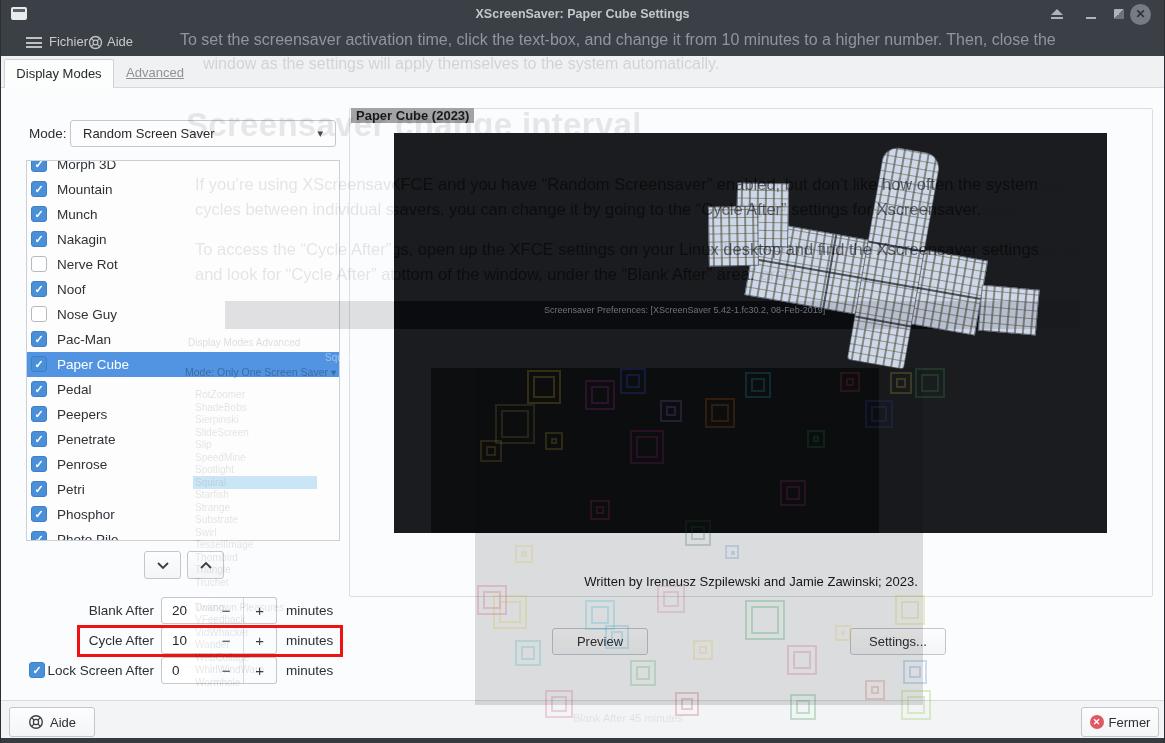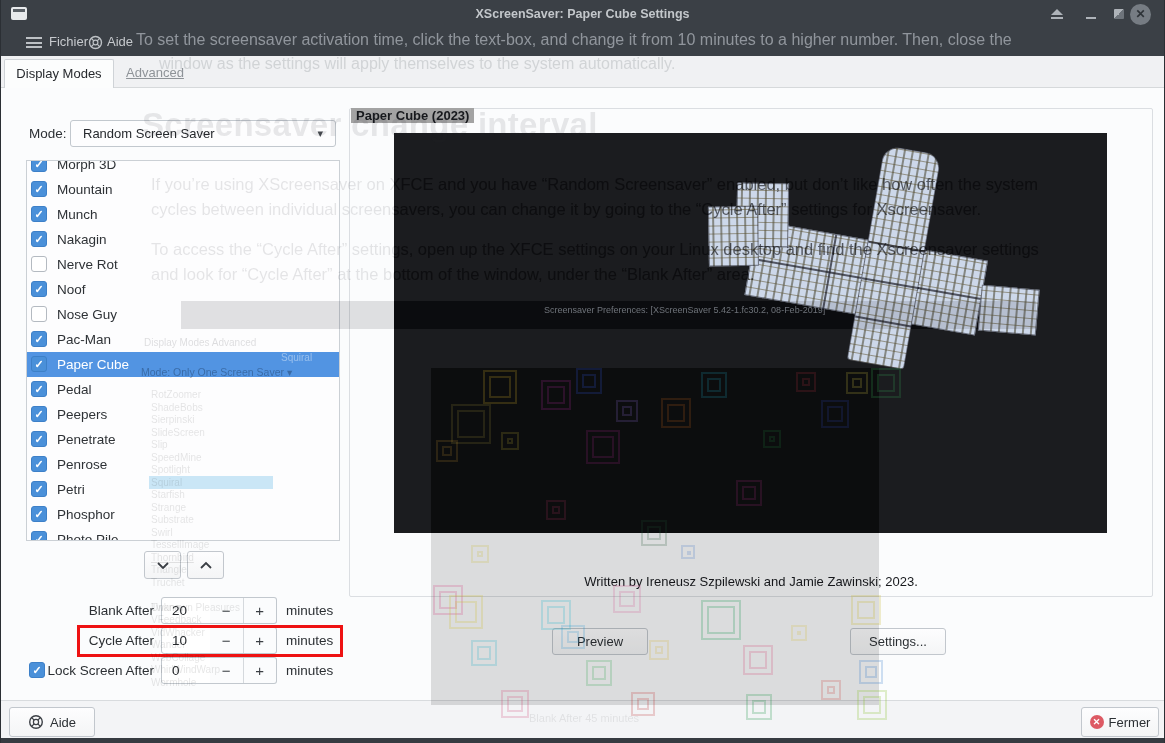--- a/index.html
+++ b/index.html
@@ -91,21 +91,21 @@
   .p-flapB{left:-18px;top:86px;width:50px;height:60px;transform:rotate(-11deg);}
   .p-flapR{left:262px;top:118px;width:58px;height:46px;transform:rotate(-5deg);}
   .seam{position:absolute;background:rgba(15,15,25,0.65);}
   
   .ghostp-inner{position:absolute;left:37px;top:235px;width:448px;height:165px;background:rgba(0,0,0,0.5);z-index:1;}
   .ghostp-strip{position:absolute;left:-213px;top:168px;width:855px;height:28px;background:rgba(2,3,5,0.62);z-index:2;}
   .gs-title{position:absolute;left:363px;top:4px;font-size:9px;color:#7b8087;white-space:nowrap;}
   .gs-ctl{position:absolute;left:812px;top:4px;font-size:9px;color:#6b7178;white-space:pre;}
   .gp-text{position:absolute;left:-243px;font-size:16.5px;color:rgba(0,0,0,0.55);white-space:nowrap;z-index:4;}
   
-  .ghost{position:absolute;inset:0;pointer-events:none;z-index:10;}
+  .ghost{position:absolute;inset:0;pointer-events:none;z-index:10;margin-left:44px;}
   .ghost div, .ghost span{position:absolute;white-space:nowrap;}
   .g-line1{left:135px;top:31px;font-size:16px;color:rgba(160,165,171,0.85);}
   .g-line2{left:158px;top:55px;font-size:16px;color:rgba(130,135,140,0.28);}
   .g-heading{left:141px;top:106px;font-size:33px;font-weight:bold;letter-spacing:0.3px;color:rgba(35,40,46,0.10);}
   .g-para{font-size:16.5px;color:rgba(25,28,32,0.11);}
   .g-p1a{left:150px;top:175px;}.g-p1b{left:150px;top:200px;}
   .g-p2a{left:150px;top:240px;}.g-p2b{left:150px;top:265px;}
   .g-strip{left:180px;top:301px;width:855px;height:28px;background:rgba(18,20,24,0.12);}
   .g-tabs{left:143px;top:337px;font-size:10px;color:rgba(20,22,26,0.14);white-space:pre;}
   .g-mode{left:140px;top:366px;font-size:10.5px;color:rgba(10,25,50,0.34);white-space:pre;}
@@ -340,21 +340,21 @@
         <div class="g-item" style="top: 426.5px;">SlideScreen</div>
         <div class="g-item" style="top: 439px;">Slip</div>
         <div class="g-item" style="top: 451.5px;">SpeedMine</div>
         <div class="g-item" style="top: 464px;">Spotlight</div>
         <div class="g-item" style="top: 476.5px;">Squiral</div>
         <div class="g-item" style="top: 489px;">Starfish</div>
         <div class="g-item" style="top: 501.5px;">Strange</div>
         <div class="g-item" style="top: 514px;">Substrate</div>
         <div class="g-item" style="top: 526.5px;">Swirl</div>
         <div class="g-item" style="top: 539px;">TessellImage</div>
-        <div class="g-item" style="top: 551.5px; text-decoration: underline;">Thornbird</div>
+        <div class="g-item" style="top: 551.5px;">Thornbird</div>
         <div class="g-item" style="top: 564px;">Triangle</div>
         <div class="g-item" style="top: 576.5px;">Truchet</div>
         <div class="g-item" style="top: 602px;">Twang</div>
         <div class="g-item" style="top: 601.5px;">Unknown Pleasures</div>
         <div class="g-item" style="top: 614px;">VFeedback</div>
         <div class="g-item" style="top: 626.5px;">VidWhacker</div>
         <div class="g-item" style="top: 639px;">Wander</div>
         <div class="g-item" style="top: 651.5px;">WebCollage</div>
         <div class="g-item" style="top: 664px;">WhirlWindWarp</div>
         <div class="g-item" style="top: 676.5px;">Wormhole</div>

